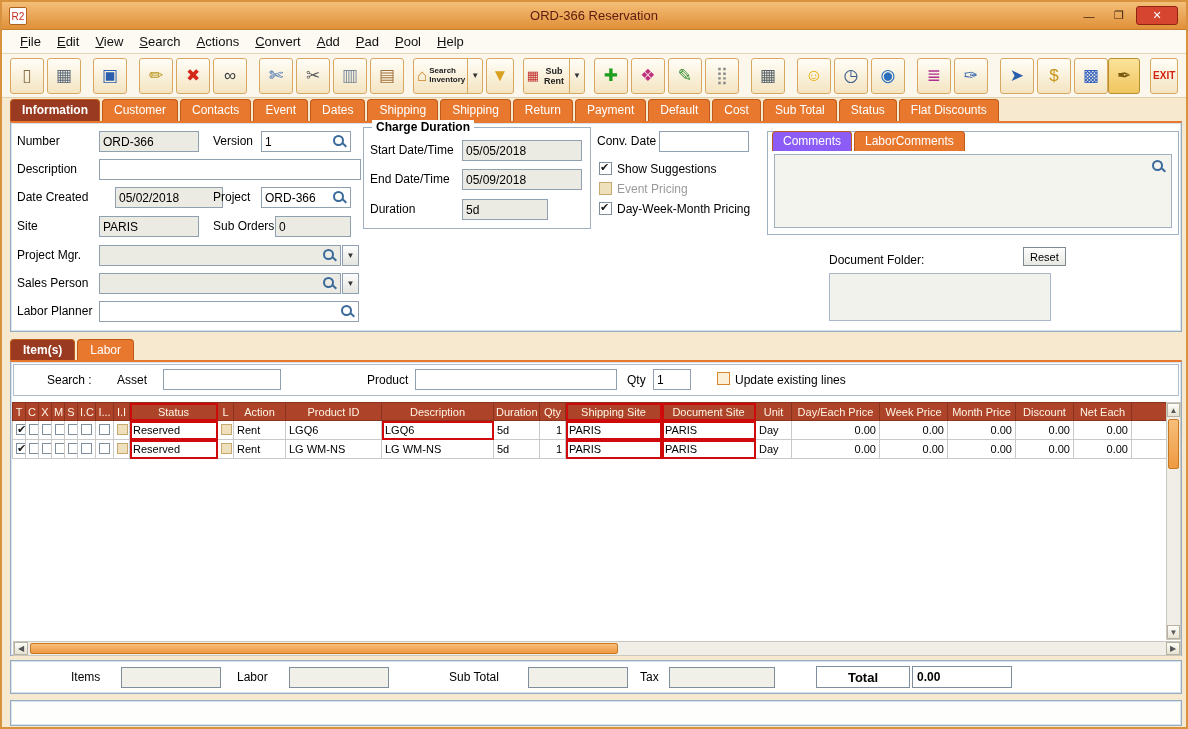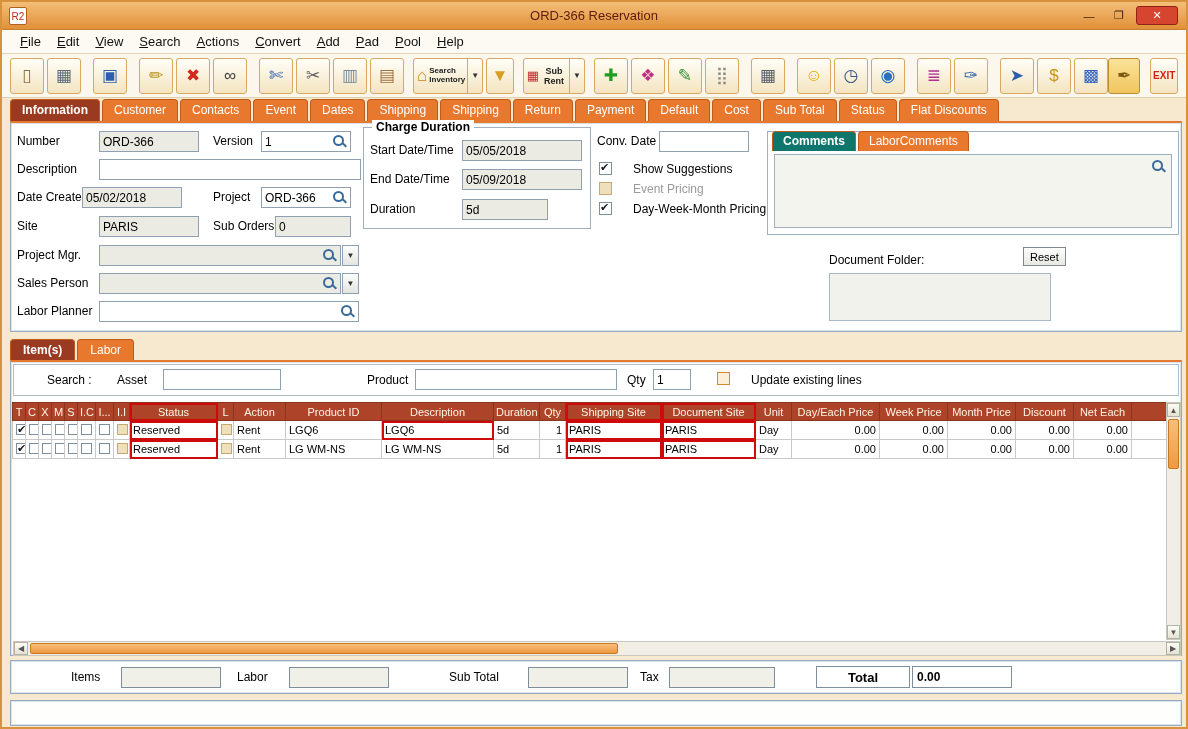--- a/index.html
+++ b/index.html
@@ -66,30 +66,30 @@
     background:#3A6A9A; transform:rotate(42deg); }
   .combo-arrow { position:absolute; width:17px; height:21px; border:1px solid #8FA0B0;
     background:linear-gradient(#FDFDFD,#E4E4E0); font-size:8px; color:#333; display:flex;
     align-items:center; justify-content:center; cursor:pointer; }
 
   .cb { width:13px; height:13px; border:1px solid #7E8E9C; background:#fff; display:inline-block;
     position:relative; cursor:pointer; flex:0 0 auto; }
   .cb.checked::after { content:"✔"; position:absolute; left:0px; top:-2px; font-size:11px; color:#1A1A1A; }
   .cb.dis { background:#EFE0BC; border-color:#C8A870; }
   .cb.orange { border-color:#D8862E; background:#FBEFD8; }
-  .cblabel { position:absolute; font-size:12px; color:#000; white-space:nowrap;margin-left:16px; }
+  .cblabel { position:absolute; font-size:12px; color:#000; white-space:nowrap; }
   .cblabel.dim { color:#9A9A9A; }
 
   .fieldset { position:absolute; border:1px solid #9FB0C0; background:#fff;padding-left:31px; }
   .legend { position:absolute; left:8px; top:-8px; background:#fff; padding:0 4px;
     font-size:12px; font-weight:bold; }
 
   .subtab { padding:2px 10px 3px; font-size:12px; color:#fff; background:#E9782F;
     border:1px solid #C05A18; border-bottom:none; border-radius:4px 4px 0 0; cursor:pointer; }
-  .subtab.active { background:#0f766e; font-weight:bold; }
+  .subtab.active { background:#8b5cf6; font-weight:normal; }
 
   .comments-area { position:absolute; border:1px solid #9FB0C0; background:#F4F4EE; }
   .reset-btn { position:absolute; height:19px; border:1px solid #808890; background:linear-gradient(#FEFEFE,#E8E8E2);
     font-size:11px; padding:0 6px; cursor:pointer; }
   .docbox { position:absolute; border:1px solid #A8B8C8; background:#F2F2EC; }
 
   
   .search-strip { position:absolute; left:2px; top:2px; right:2px; height:32px; border:1px solid #AEBECB; }
   table.items { border-collapse:collapse; table-layout:fixed; width:1154px; font-size:11px; }
   table.items th { background:#AD4429; color:#FFF4E4; font-weight:normal; border:1px solid #8A3420;
@@ -290,21 +290,21 @@
         <span class="fv">1</span>
         <span class="lens"></span>
       </div>
 
     <span class="lbl" style="left:6px;top:39px">Description</span>
     <div class="f" style="left:88px;top:36px;width:262px">
         <span class="fv"></span>
       </div>
 
     <span class="lbl" style="left:6px;top:67px">Date Created</span>
-    <div class="f ro" style="left:71px;top:64px;width:100px">
+    <div class="f ro" style="left:104px;top:64px;width:108px">
         <span class="fv">05/02/2018</span>
       </div>
     <span class="lbl" style="left:202px;top:67px">Project</span>
     <div class="f" style="left:250px;top:64px;width:90px">
         <span class="fv">ORD-366</span>
         <span class="lens"></span>
       </div>
 
     <span class="lbl" style="left:6px;top:96px">Site</span>
     <div class="f ro" style="left:88px;top:93px;width:100px">

